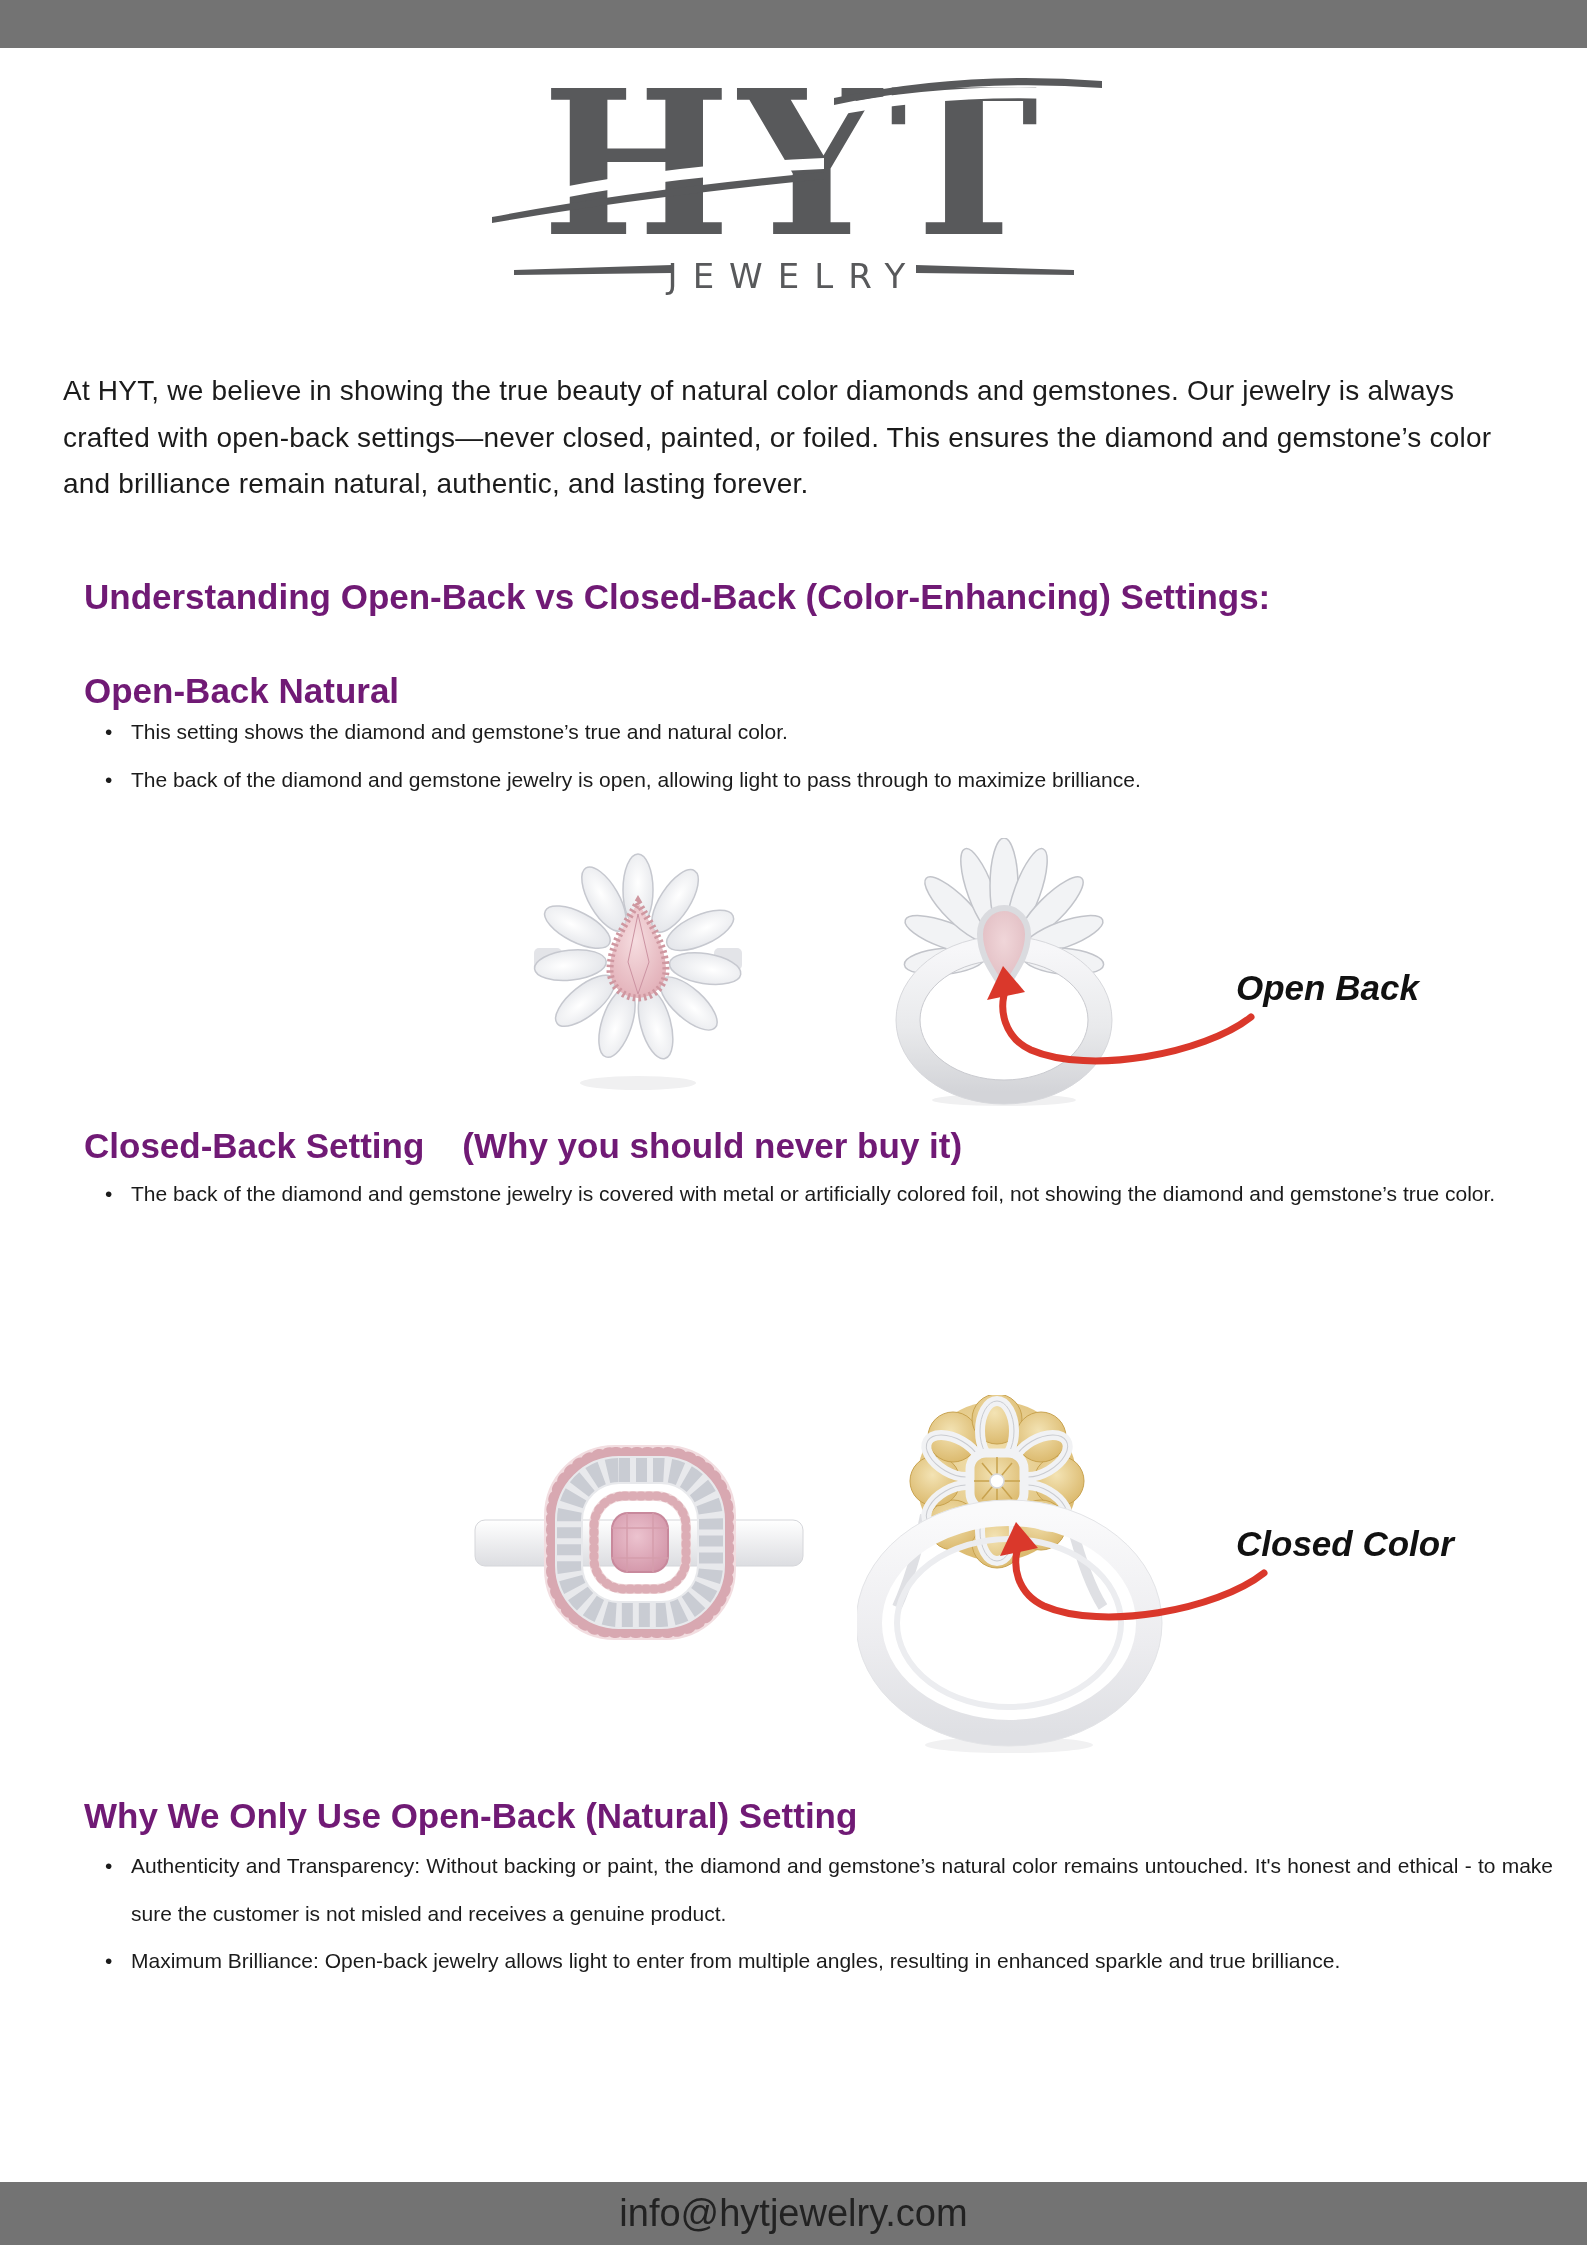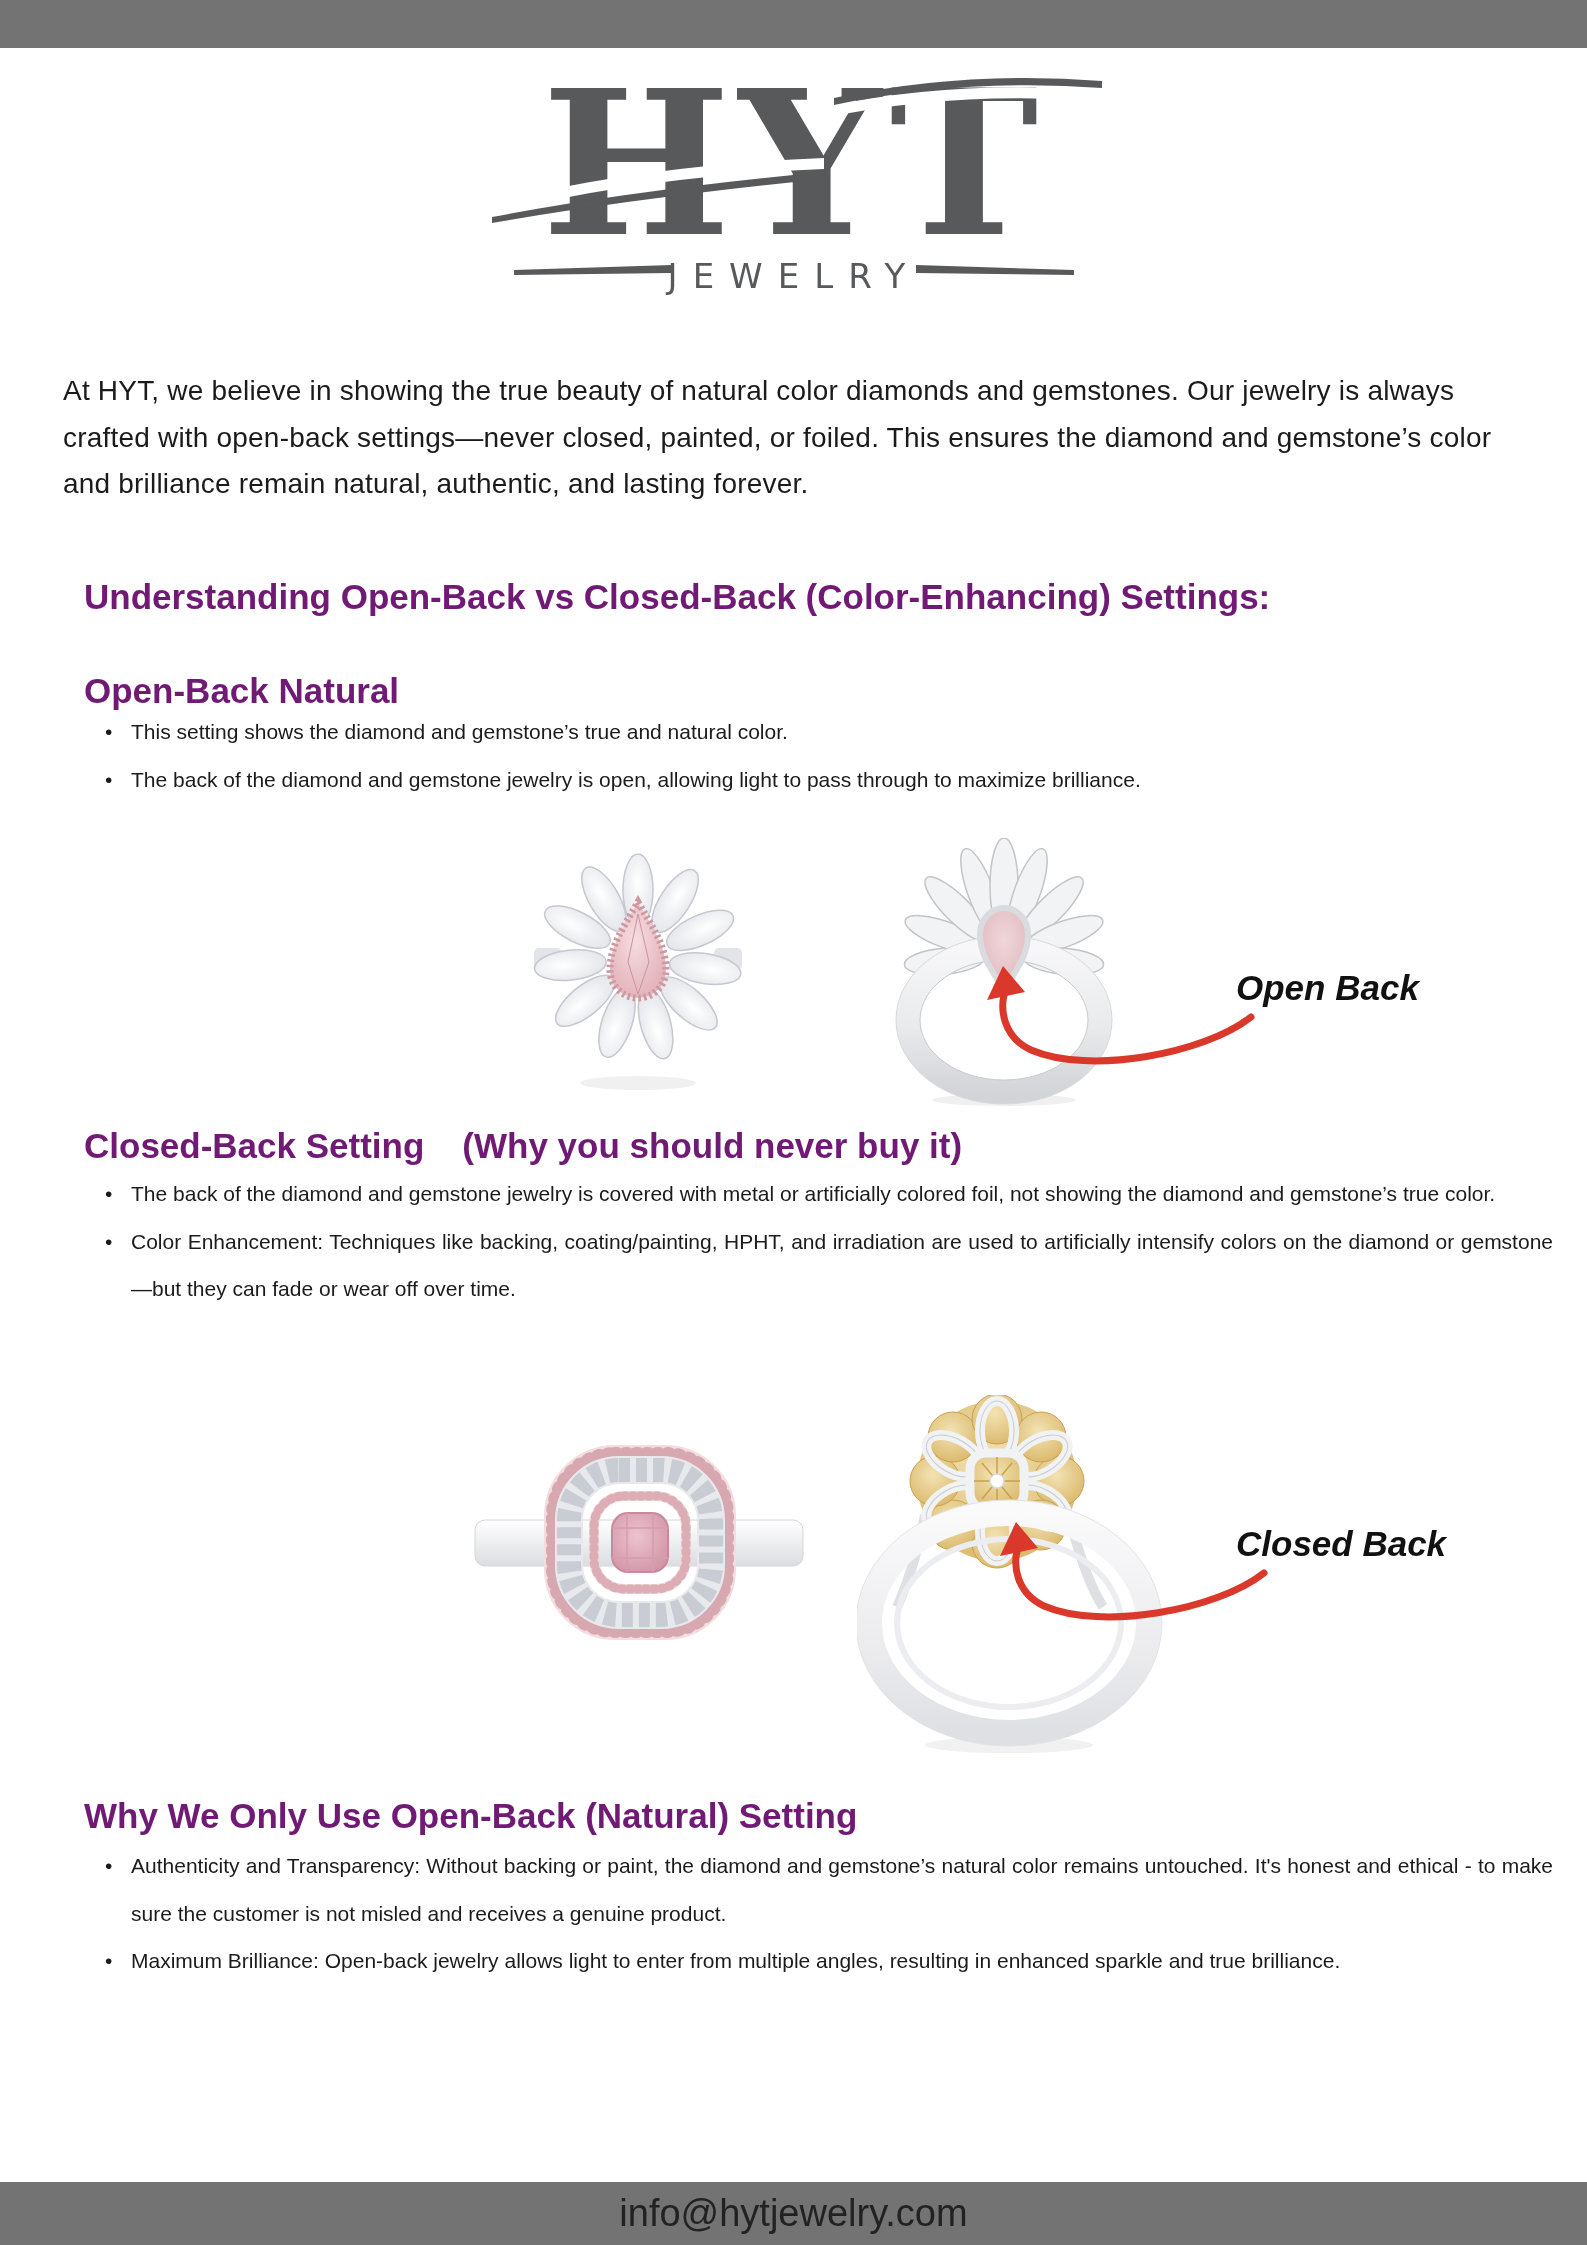--- a/index.html
+++ b/index.html
@@ -181,21 +181,20 @@
     </svg>
 
     <div class="img-label label-open">Open Back</div>
   </div>
 
   <h2 class="h-closedback">
     <span>Closed-Back Setting</span><span class="h-note">(Why you should never buy it)</span>
   </h2>
   <ul class="bullets ul2">
     <li>The back of the diamond and gemstone jewelry is covered with metal or artificially colored foil, not showing the diamond and gemstone’s true color.</li>
-    <li>Color Enhancement: Techniques like backing, coating/painting, HPHT, and irradiation are used to artificially intensify colors on the diamond or gemstone—but they can fade or wear off over time.</li>
   </ul>
 
   <div class="figure fig-closed">
 
     <svg class="ring-svg ring-c" width="340" height="345" viewBox="0 0 340 345">
       <defs>
         <linearGradient id="band2Grad" x1="0" y1="0" x2="0" y2="1">
           <stop offset="0%" stop-color="#ffffff"></stop>
             <stop offset="100%" stop-color="#dcdde1"></stop>
         </linearGradient>
@@ -287,21 +286,21 @@
       <ellipse cx="152" cy="228" rx="140" ry="110" fill="none" stroke="url(#band3Grad)" stroke-width="26"></ellipse>
       <ellipse cx="152" cy="228" rx="153" ry="123" fill="none" stroke="#e3e4e7" stroke-width="1"></ellipse>
       <ellipse cx="152" cy="228" rx="112" ry="84" fill="none" stroke="#ecedf0" stroke-width="6"></ellipse>
     </svg>
 
     <svg class="arrow-svg arrow2" width="290" height="115" viewBox="0 0 290 115">
       <path d="M272,55 C225,92 110,113 52,88 C26,76 18,48 28,24" fill="none" stroke="#da382b" stroke-width="7" stroke-linecap="round"></path>
       <polygon points="24,4 8,38 46,30" fill="#da382b"></polygon>
     </svg>
 
-    <div class="img-label label-closed">Closed Back</div>
+    <div class="img-label label-closed">Closed Color</div>
   </div>
 
   <h2 class="h-why">Why We Only Use Open-Back (Natural) Setting</h2>
   <ul class="bullets ul3">
     <li>Authenticity and Transparency: Without backing or paint, the diamond and gemstone’s natural color remains untouched. It's honest and ethical - to make sure the customer is not misled and receives a genuine product.</li>
     <li>Maximum Brilliance: Open-back jewelry allows light to enter from multiple angles, resulting in enhanced sparkle and true brilliance.</li>
   </ul>
 
   <div class="footer">
     <span class="footer-email">info@hytjewelry.com</span>

